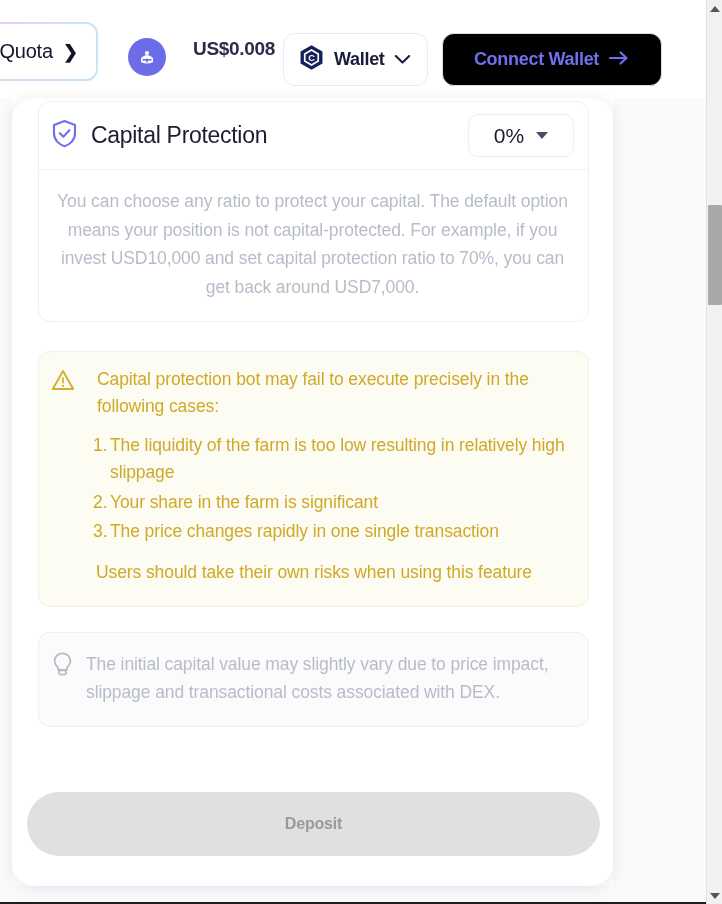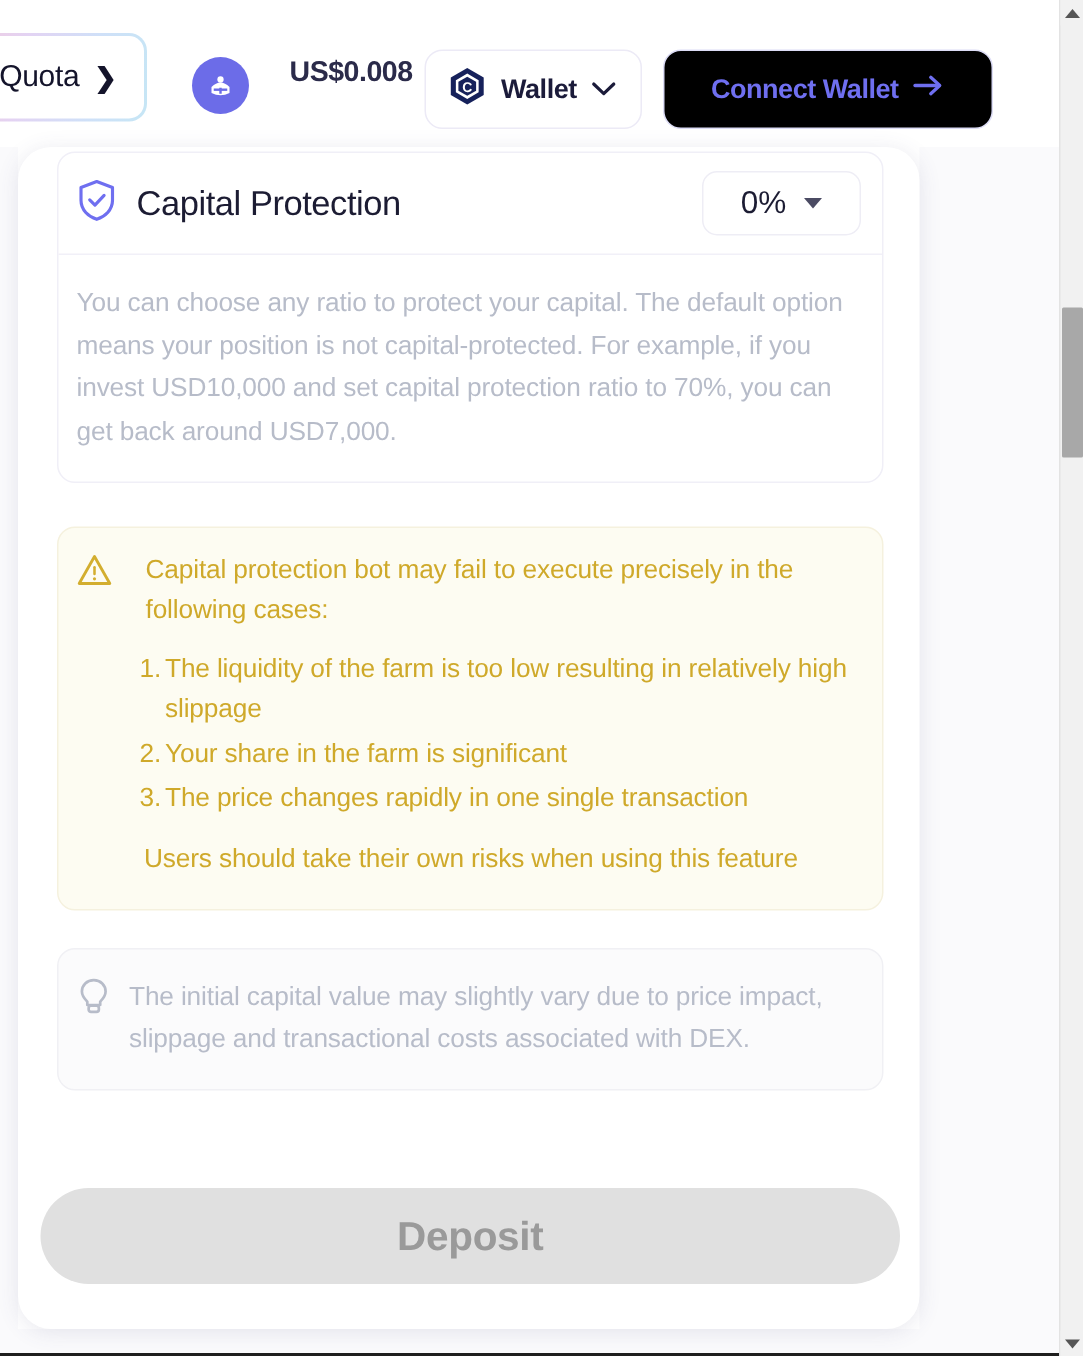--- a/index.html
+++ b/index.html
@@ -158,20 +158,21 @@
 
   
   .cp-card {
     position: absolute;
     left: 26px;
     top: 3px;
     width: 551px;
     border: 1px solid #f0eff7;
     border-radius: 12px;
     background: #ffffff;
+    text-align: center;
   }
   .cp-head {
     height: 68px;
     display: flex;
     align-items: center;
     padding: 0 14px 0 12px;
     border-bottom: 1px solid #f1f0f8;
   }
   .cp-head-left {
     display: flex;
@@ -298,21 +299,21 @@
     height: 64px;
     border-radius: 32px;
     background: #e0e0e0;
     border: none;
     display: flex;
     align-items: center;
     justify-content: center;
     cursor: default;
   }
   .deposit-label {
-    font-size: 27px;
+    font-size: 16px;
     font-weight: bold;
     color: #9a9a9a;
     letter-spacing: -0.2px;
   }
 
   
   .bg-right {
     position: absolute;
     left: 613px;
     top: 98px;

